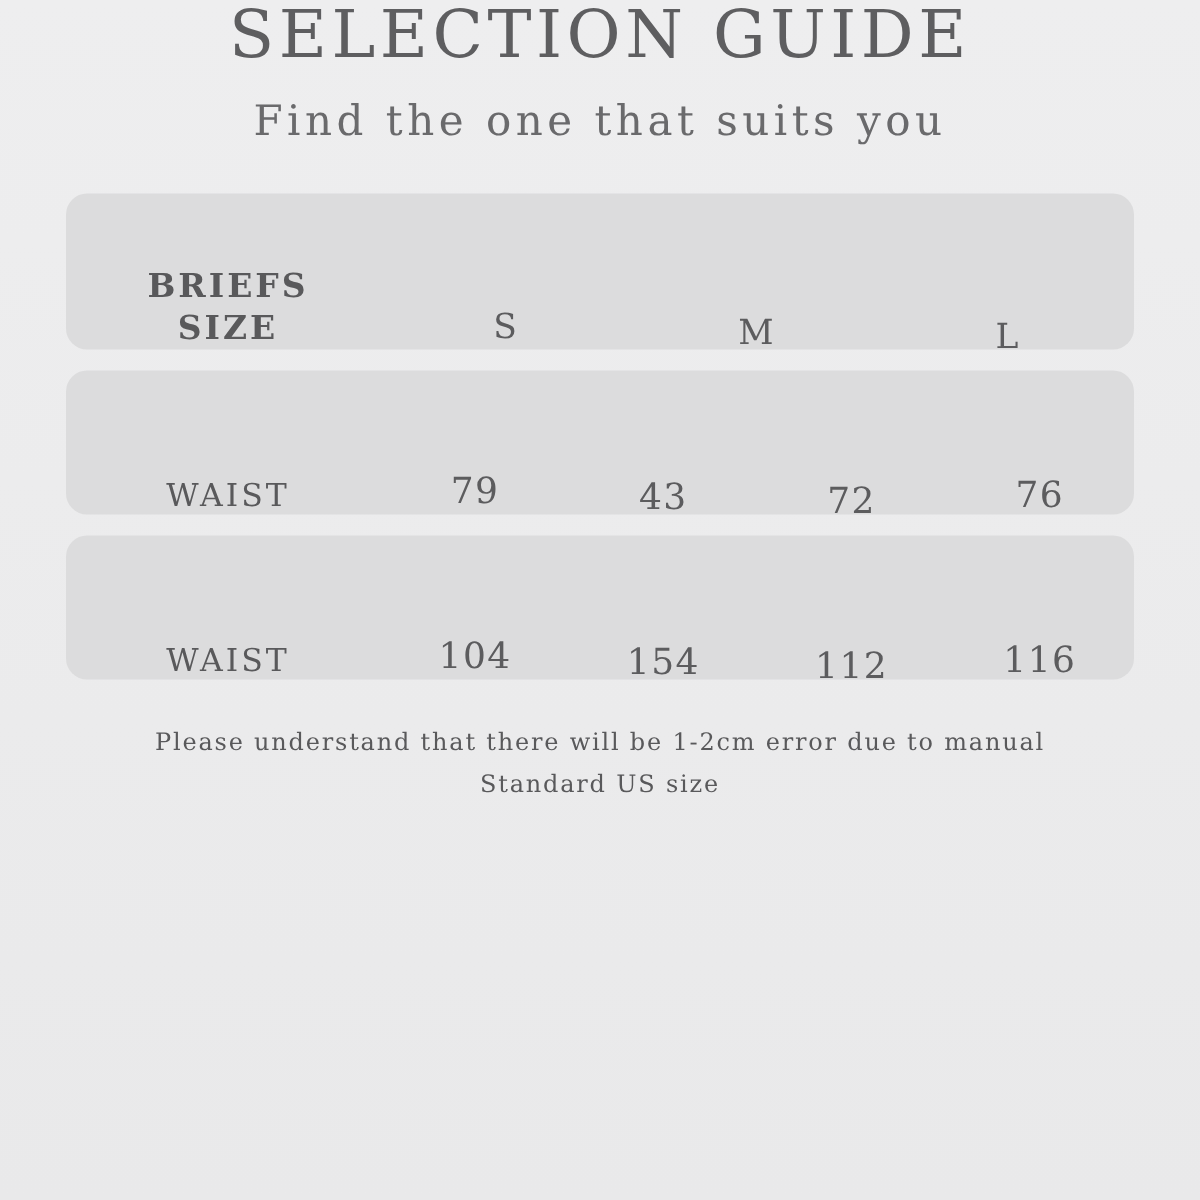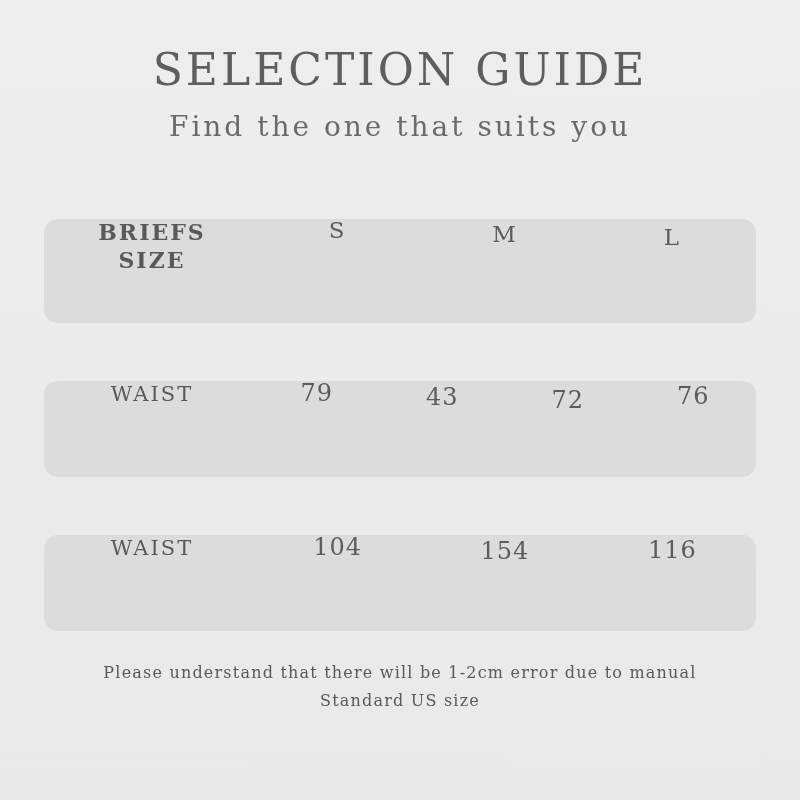--- a/index.html
+++ b/index.html
@@ -18,21 +18,20 @@
     position: relative;
     width: 800px;
     height: 800px;
     box-sizing: border-box;
     background: linear-gradient(180deg, #eeeeef 0%, #ebebec 60%, #e9e9ea 100%);
     display: flex;
     flex-direction: column;
     align-items: center;
   }
   .title {
-    margin-top: 46px;
     font-size: 44px;
     letter-spacing: 3px;
     color: #5e5e60;
     font-weight: 400;
     font-family: "DejaVu Serif", serif;
     text-align: center;
     line-height: 1.1;
   }
   .subtitle {
     margin-top: 16px;
@@ -47,22 +46,21 @@
     width: 712px;
     display: flex;
     flex-direction: column;
     gap: 14px;
   }
   .row {
     background: #dcdcdd;
     border-radius: 14px;
     height: 96px;
     display: flex;
-    align-items: flex-start;
-    margin-top: 44px;
+    align-items: flex-end;
   }
   .row.header {
     height: 104px;
   }
   .cell-label {
     width: 210px;
     text-align: center;
     font-size: 21px;
     letter-spacing: 2px;
     color: #59595b;
@@ -129,20 +127,21 @@
       <div class="cell-val c3">72</div>
       <div class="cell-val c4">76</div>
     </div>
 
     <div class="row">
       <div class="cell-label">
         <span>WAIST</span><br>
       </div>
       <div class="cell-val c1">104</div>
       <div class="cell-val c2">154</div>
+      <div class="cell-val c3">112</div>
       <div class="cell-val c4">116</div>
     </div>
 
 
   </div>
 
   <div class="footer">
     <span>Please understand that there will be 1-2cm error due to manual</span>
     <span class="line2">Standard US size</span>
   </div>

